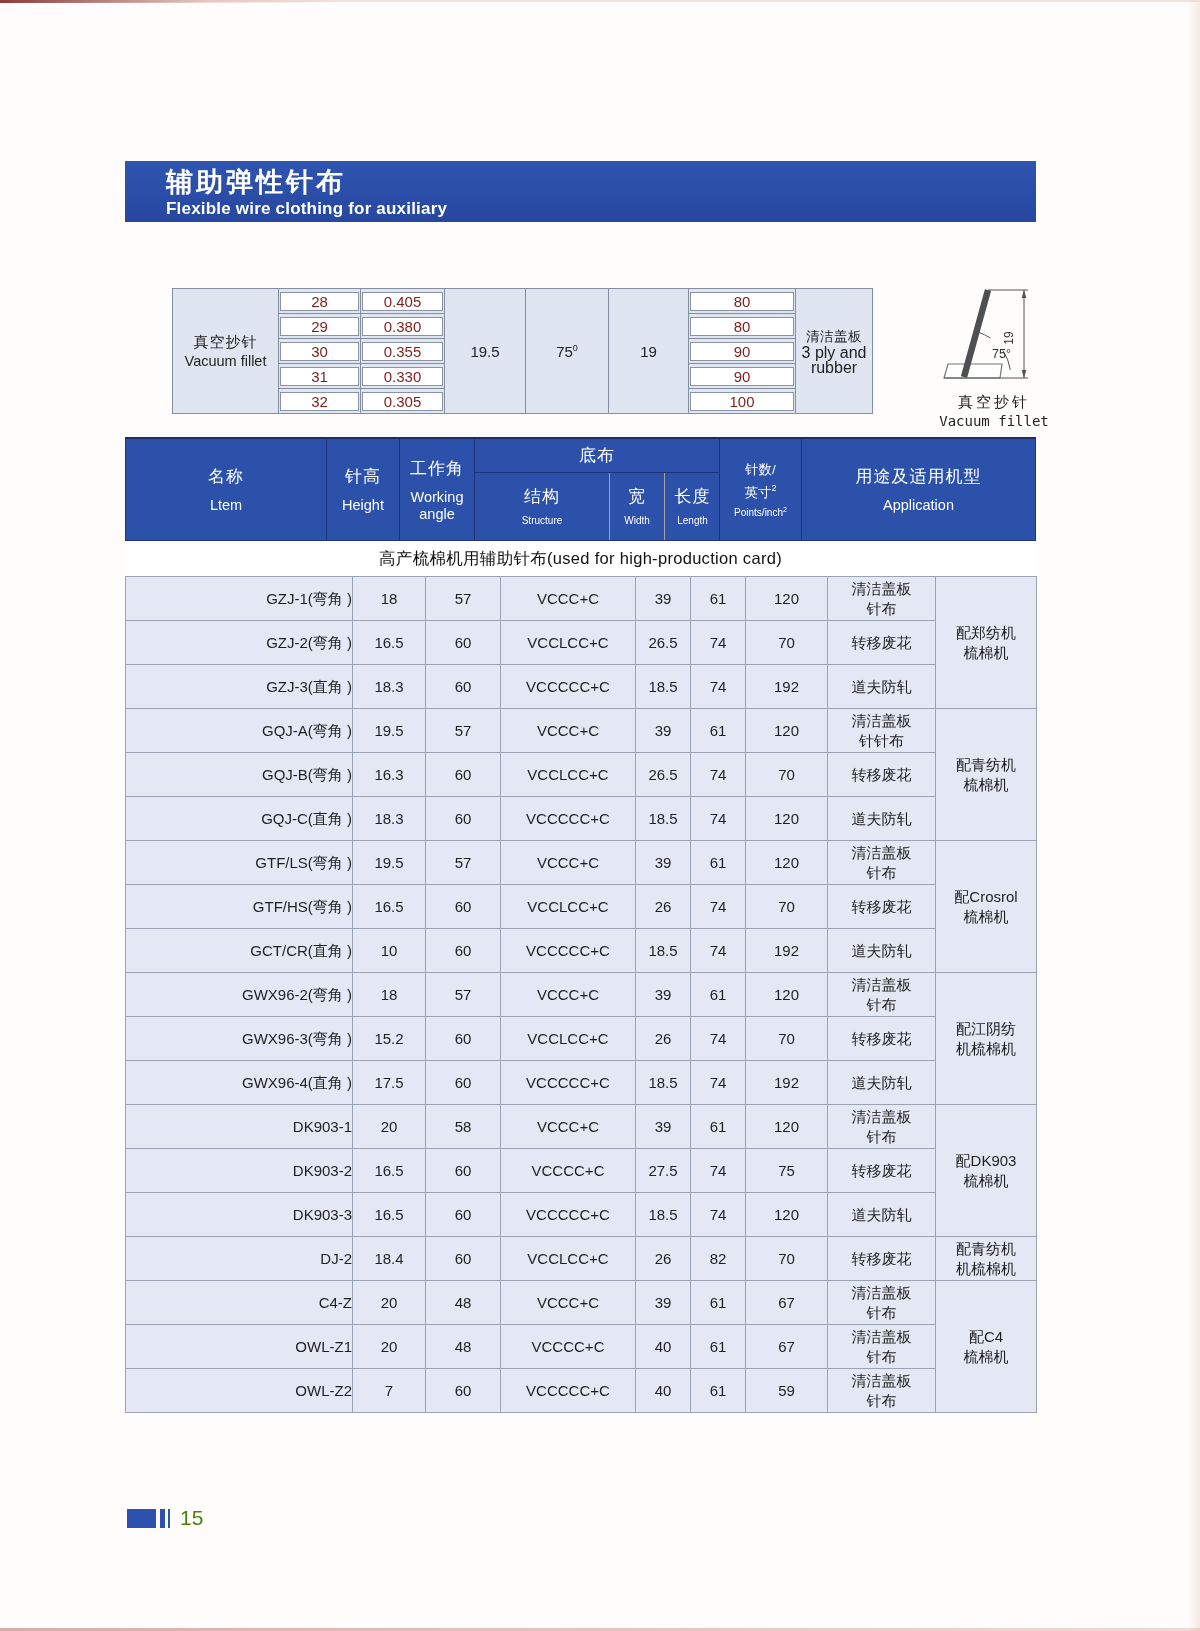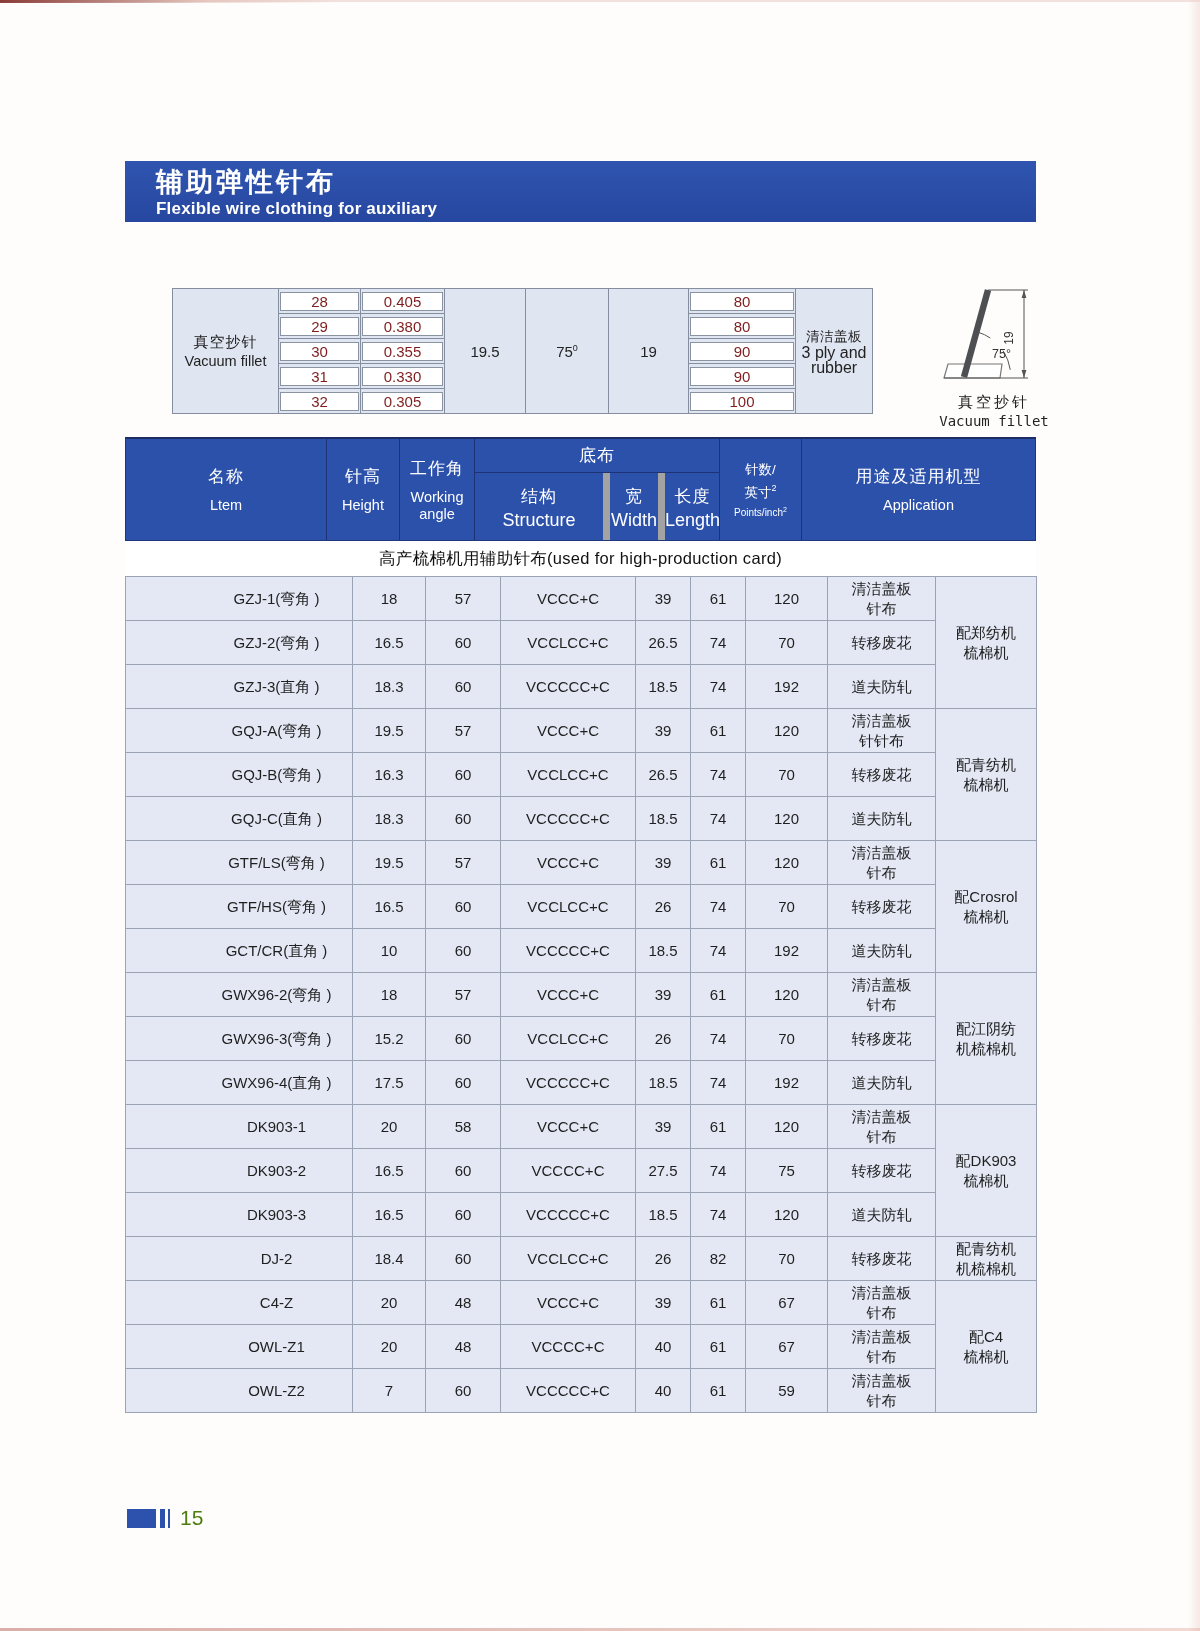--- a/index.html
+++ b/index.html
@@ -14,21 +14,21 @@
     background:linear-gradient(to right,rgba(120,30,25,.85),rgba(190,120,100,.25) 60%,transparent)}
   .artifact-top2{position:absolute;top:0;left:0;width:1200px;height:2px;background:rgba(175,70,55,.15)}
   .artifact-right{position:absolute;top:0;right:0;width:12px;height:1631px;
     background:linear-gradient(to left,rgba(238,210,205,.5),transparent)}
   .artifact-bottom{position:absolute;bottom:0;left:0;width:1200px;height:3px;
     background:linear-gradient(to right,rgba(165,55,45,.4),rgba(215,135,120,.3))}
 
   
   .banner{position:absolute;left:125px;top:161px;width:911px;height:61px;
     background:linear-gradient(180deg,#2f55b0,#2747a0);color:#fff;
-    box-sizing:border-box;padding:6px 0 0 31px}
+    box-sizing:border-box;padding:6px 0 0 41px}
   .banner-title{font-size:27px;font-weight:bold;letter-spacing:3px;line-height:31px}
   .banner-sub{font-size:17px;font-weight:bold;letter-spacing:.2px;margin-top:1px}
 
   
   .spec-table{position:absolute;left:172px;top:288px;width:700px;
     border-collapse:collapse;table-layout:fixed;border:1px solid #79828f}
   .spec-table td{border:1px solid #848e9e;background:#dfe5f1;text-align:center;
     vertical-align:middle;font-size:15px;color:#222;padding:0;height:22px}
   .spec-table td.numcell{padding:1px 1px}
   .wbox{background:#fff;border:1px solid #8a93a1;height:17px;line-height:17px;
@@ -53,36 +53,36 @@
   .hcol{display:flex;flex-direction:column;justify-content:center;align-items:center;
     border-right:1px solid #1e3374;box-sizing:border-box;text-align:center}
   .hcol:last-child{border-right:none}
   .h-zh{font-size:17px;letter-spacing:1px}
   .h-en{font-size:14.5px;margin-top:9px;line-height:17px}
   .h-base{padding:0;justify-content:flex-end}
   .h-base-top{height:34px;display:flex;align-items:center;justify-content:center;
     border-bottom:1px solid #1e3374;width:100%;box-sizing:border-box}
   .h-base-bottom{flex:1;display:flex;width:100%}
   .h-sub{flex:none;display:flex;flex-direction:column;justify-content:center;align-items:center;
-    border-right:7px solid #a3a3a3;box-sizing:border-box}
+    border-right:1px solid #a3a3a3;box-sizing:border-box}
   .h-sub:last-child{border-right:none}
-  .h-sub .h-en{margin-top:4px;font-size:18px}
+  .h-sub .h-en{margin-top:4px;font-size:10px}
   .h-pts{font-size:13.5px;line-height:18px}
   .h-pts-en{font-size:10px;margin-top:5px}
 
   
   .mt-subtitle{position:absolute;left:125px;top:541px;width:911px;height:35px;background:#fff;
     display:flex;align-items:center;justify-content:center;font-size:16.5px;color:#111;letter-spacing:.3px}
 
   
   .mt-body{position:absolute;left:125px;top:576px;width:911px;
     border-collapse:collapse;table-layout:fixed}
   .mt-body td{border:1px solid #99a3b3;background:#e3e8f4;color:#1f1f1f;font-size:15px;
     text-align:center;vertical-align:middle;height:43px;padding:0;line-height:20px}
-  .mt-body td.item{text-align:center;padding-left:75px}
+  .mt-body td.item{text-align:right;padding-left:75px}
 
   
   .footer{position:absolute;left:127px;top:1506px;display:flex;align-items:center}
   .f-rect{width:29px;height:19px;background:#2d52ad}
   .f-bar1{width:5px;height:19px;background:#2d52ad;margin-left:4px}
   .f-bar2{width:2px;height:19px;background:#2d52ad;margin-left:3px}
   .f-num{font-size:21px;color:#4d7c0f;margin-left:10px}
 </style>
 </head>
 <body>

